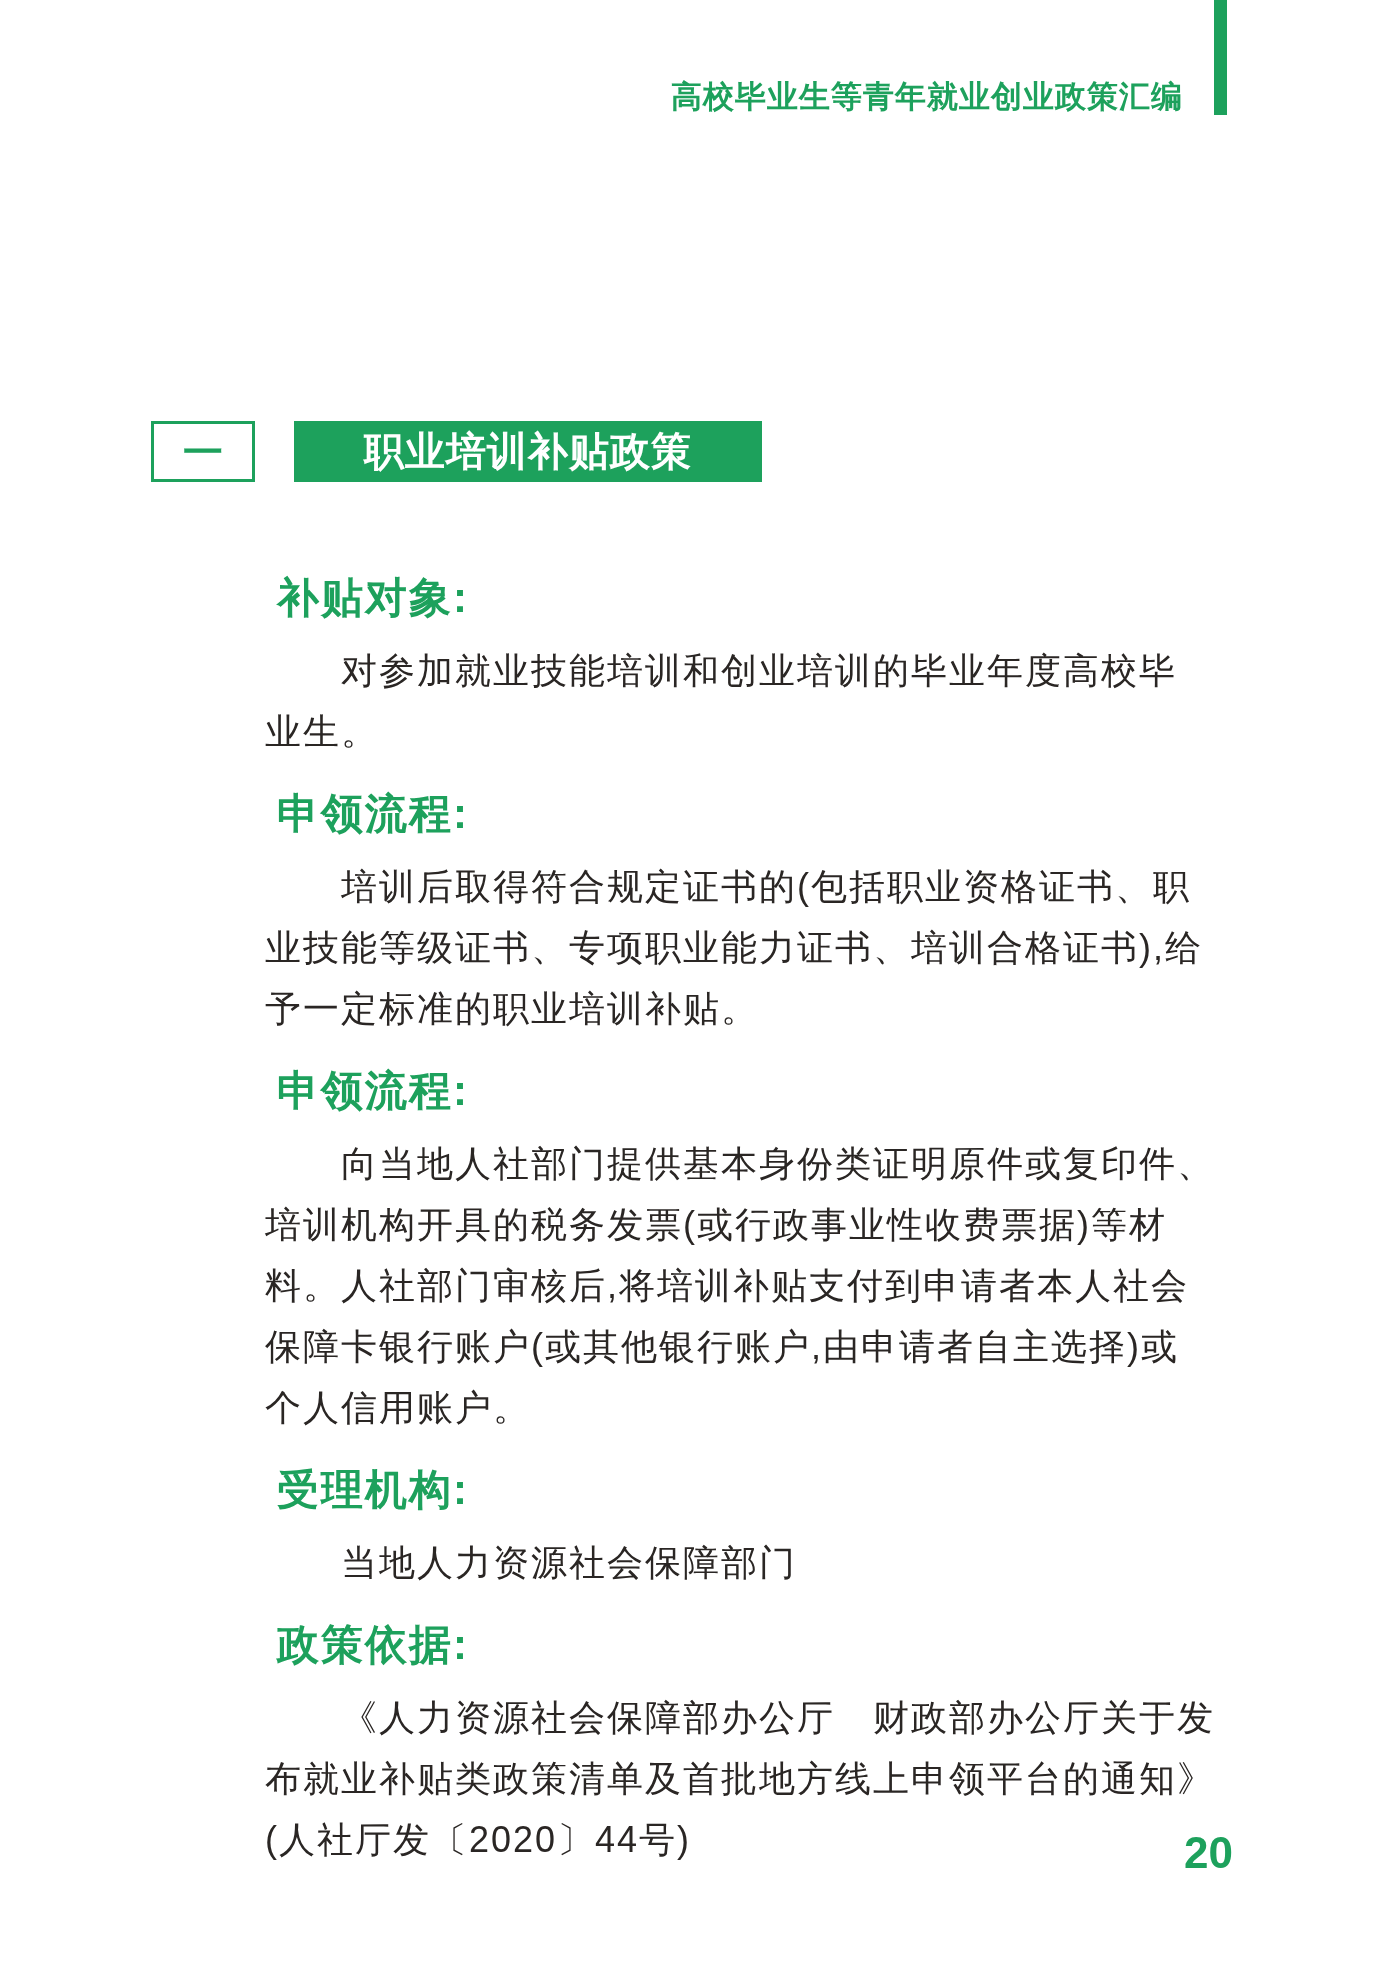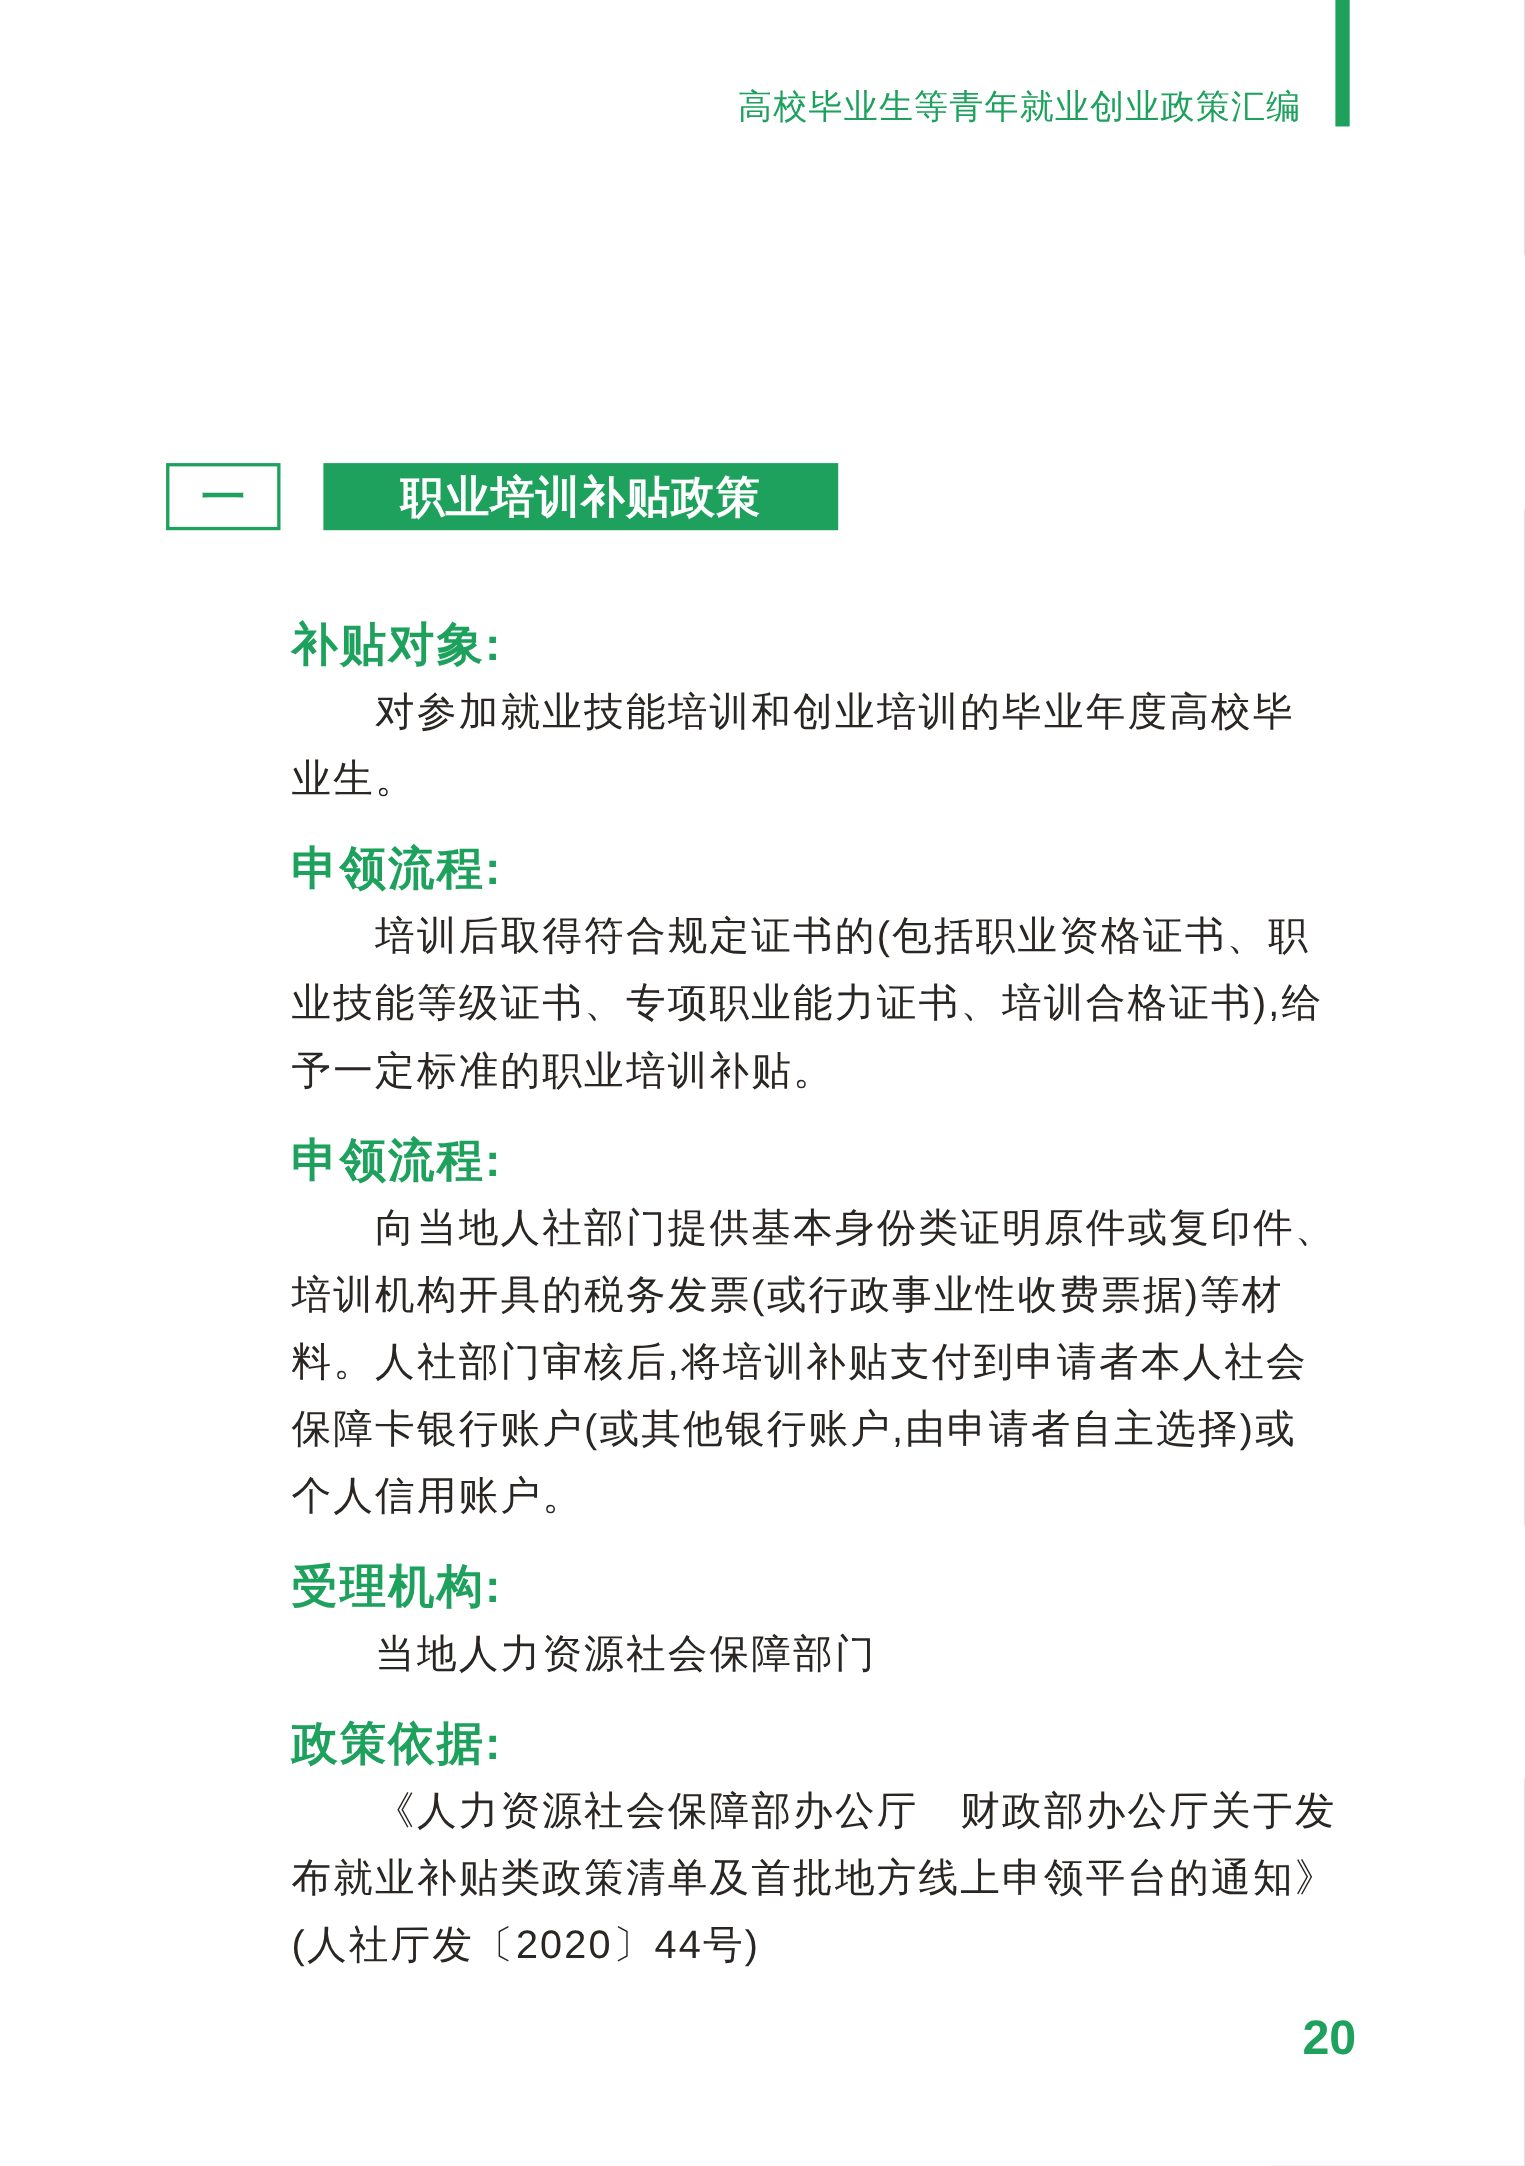--- a/index.html
+++ b/index.html
@@ -24,21 +24,21 @@
     position:absolute;
     left:1214px; top:0;
     width:13px; height:115px;
     background:var(--accent);
   }
   
   .page-header{
     position:absolute;
     top:76px; right:203px;
     font-size:31px;
-    font-weight:normal;
+    font-weight:bold;
     letter-spacing:1px;
     color:var(--accent);
     white-space:nowrap;
   }
   
   .title-box{
     position:absolute;
     left:306px; top:210px;
     width:800px; height:160px;
     border:3px solid var(--light_border);
@@ -94,21 +94,21 @@
   
   .content{
     position:absolute;
     left:265px; top:556px;
     width:953px;
   }
   .content section{
     margin:0 0 22px 0;
   }
   .sec-heading{
-    margin:0;
+    margin:12px;
     font-size:42px;
     font-weight:bold;
     letter-spacing:2px;
     line-height:60px;
     color:var(--accent);
     white-space:nowrap;
   }
   .text-line{
     font-size:36px;
     letter-spacing:2px;

